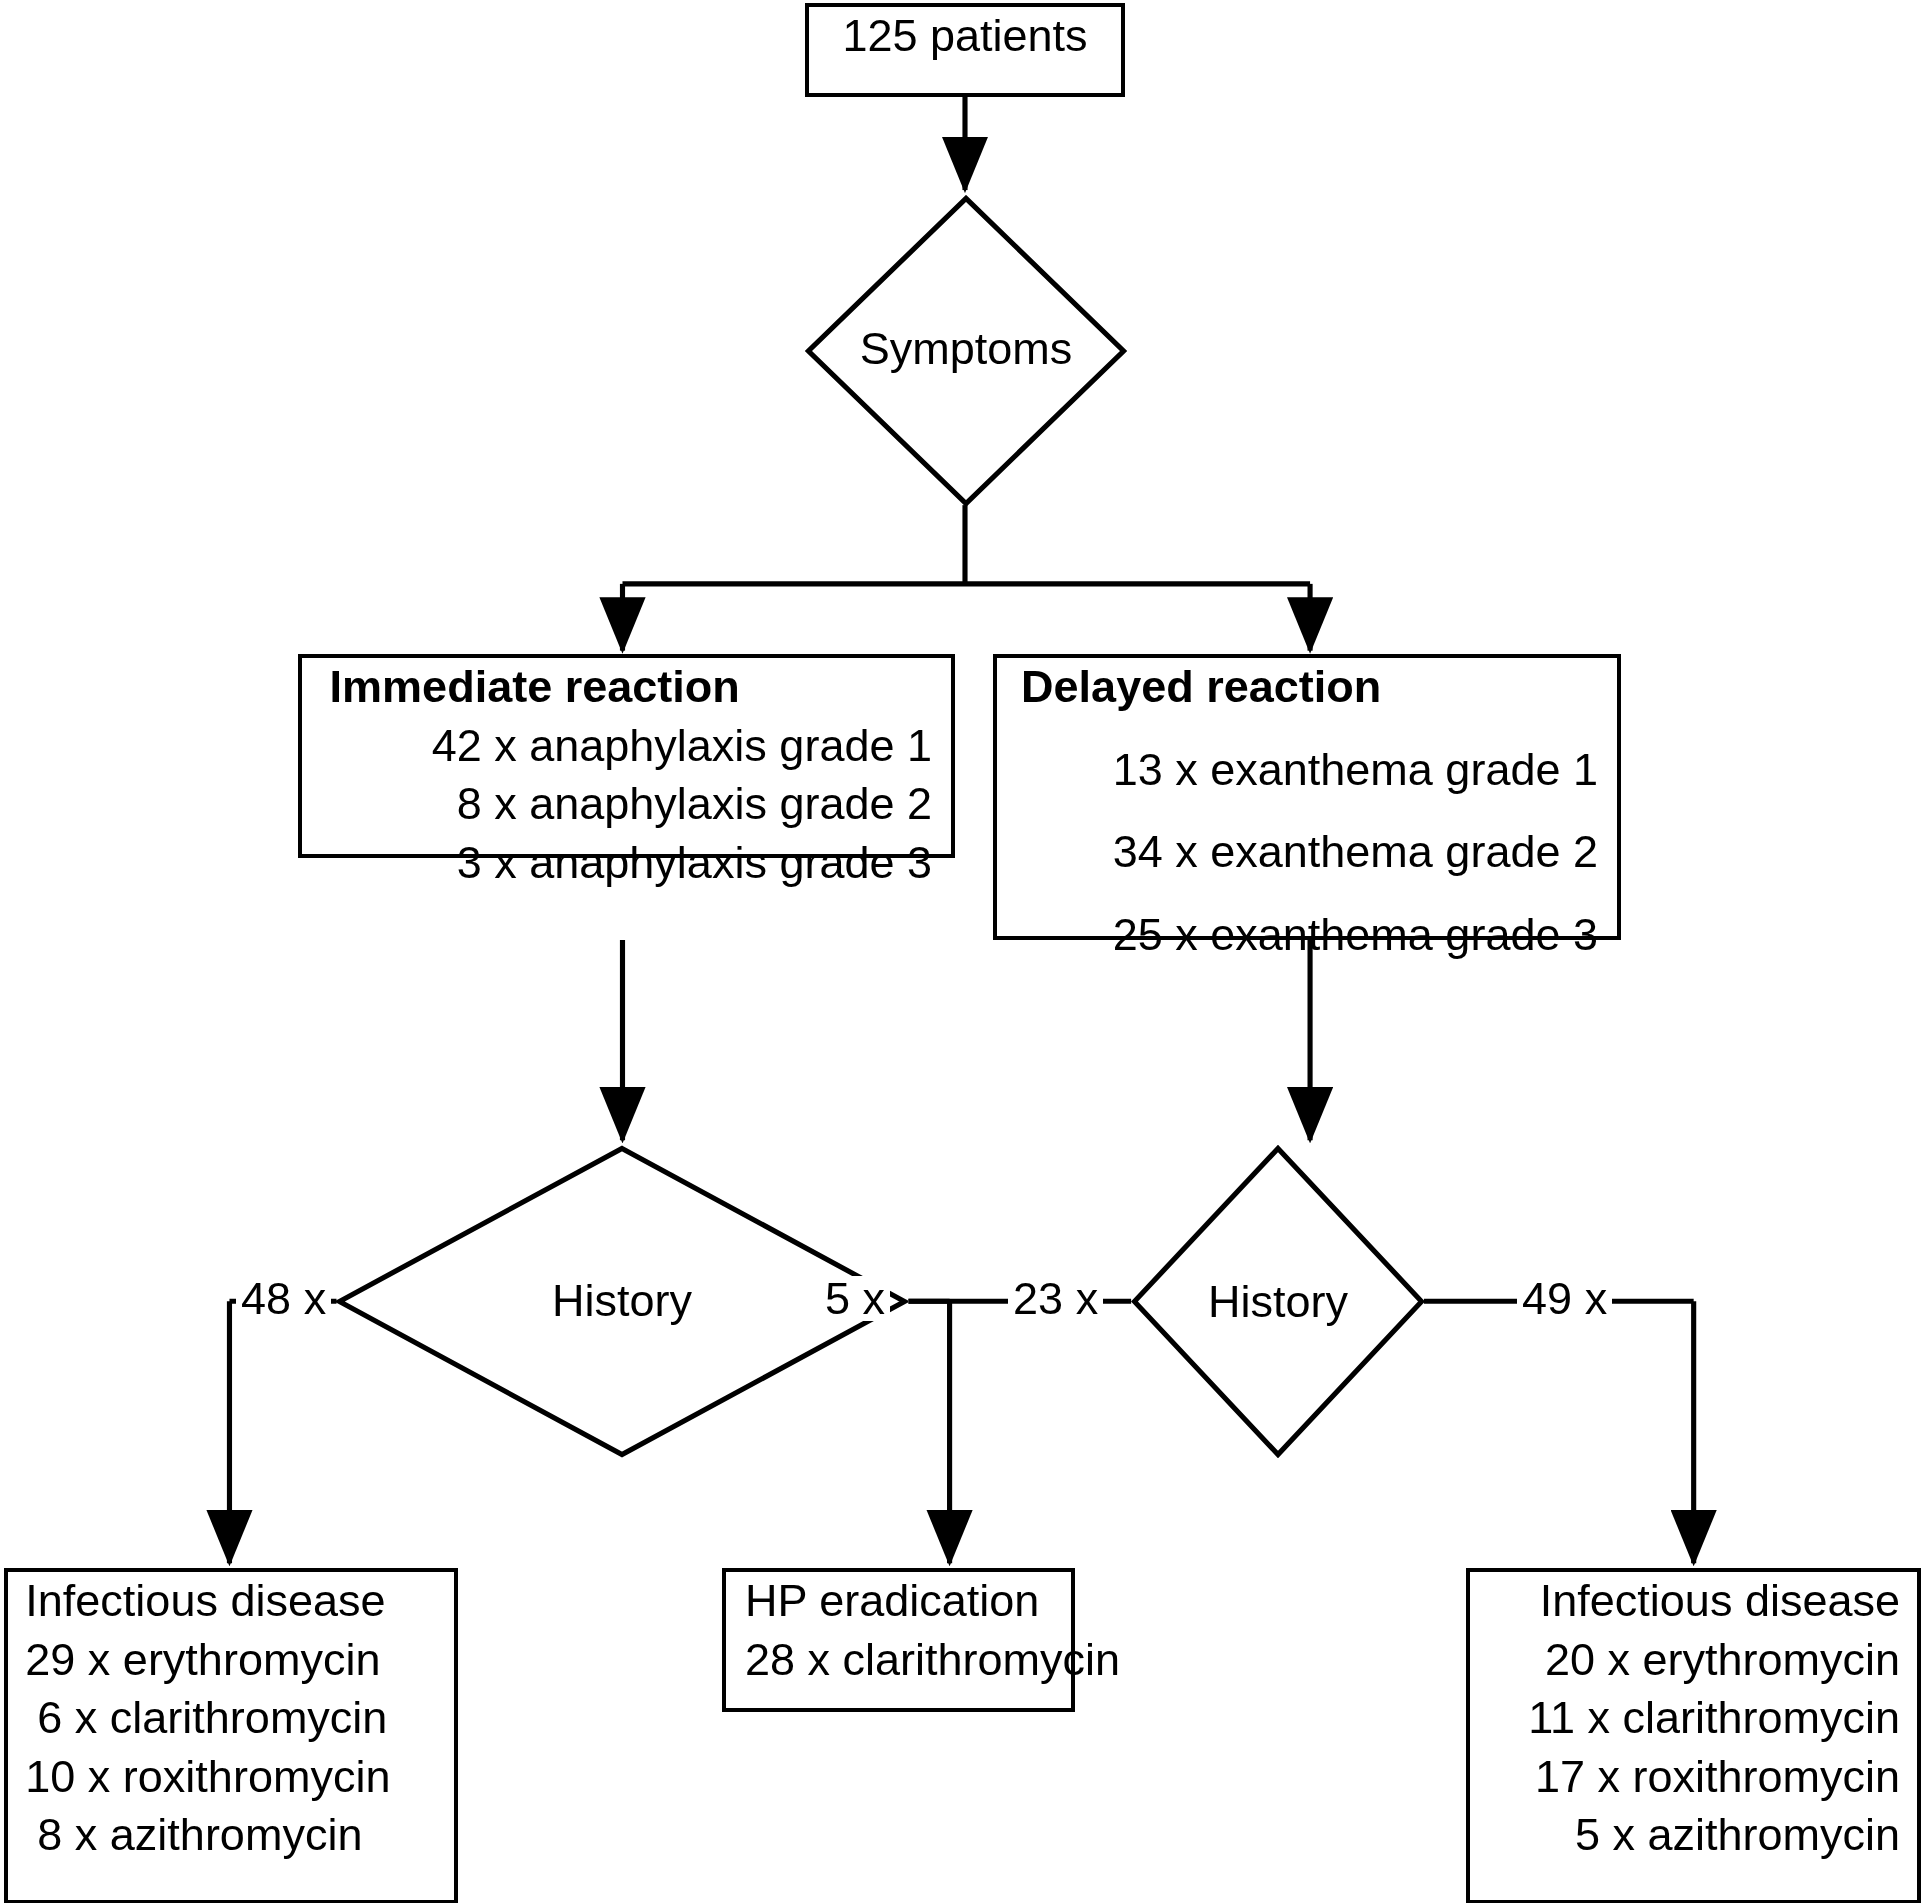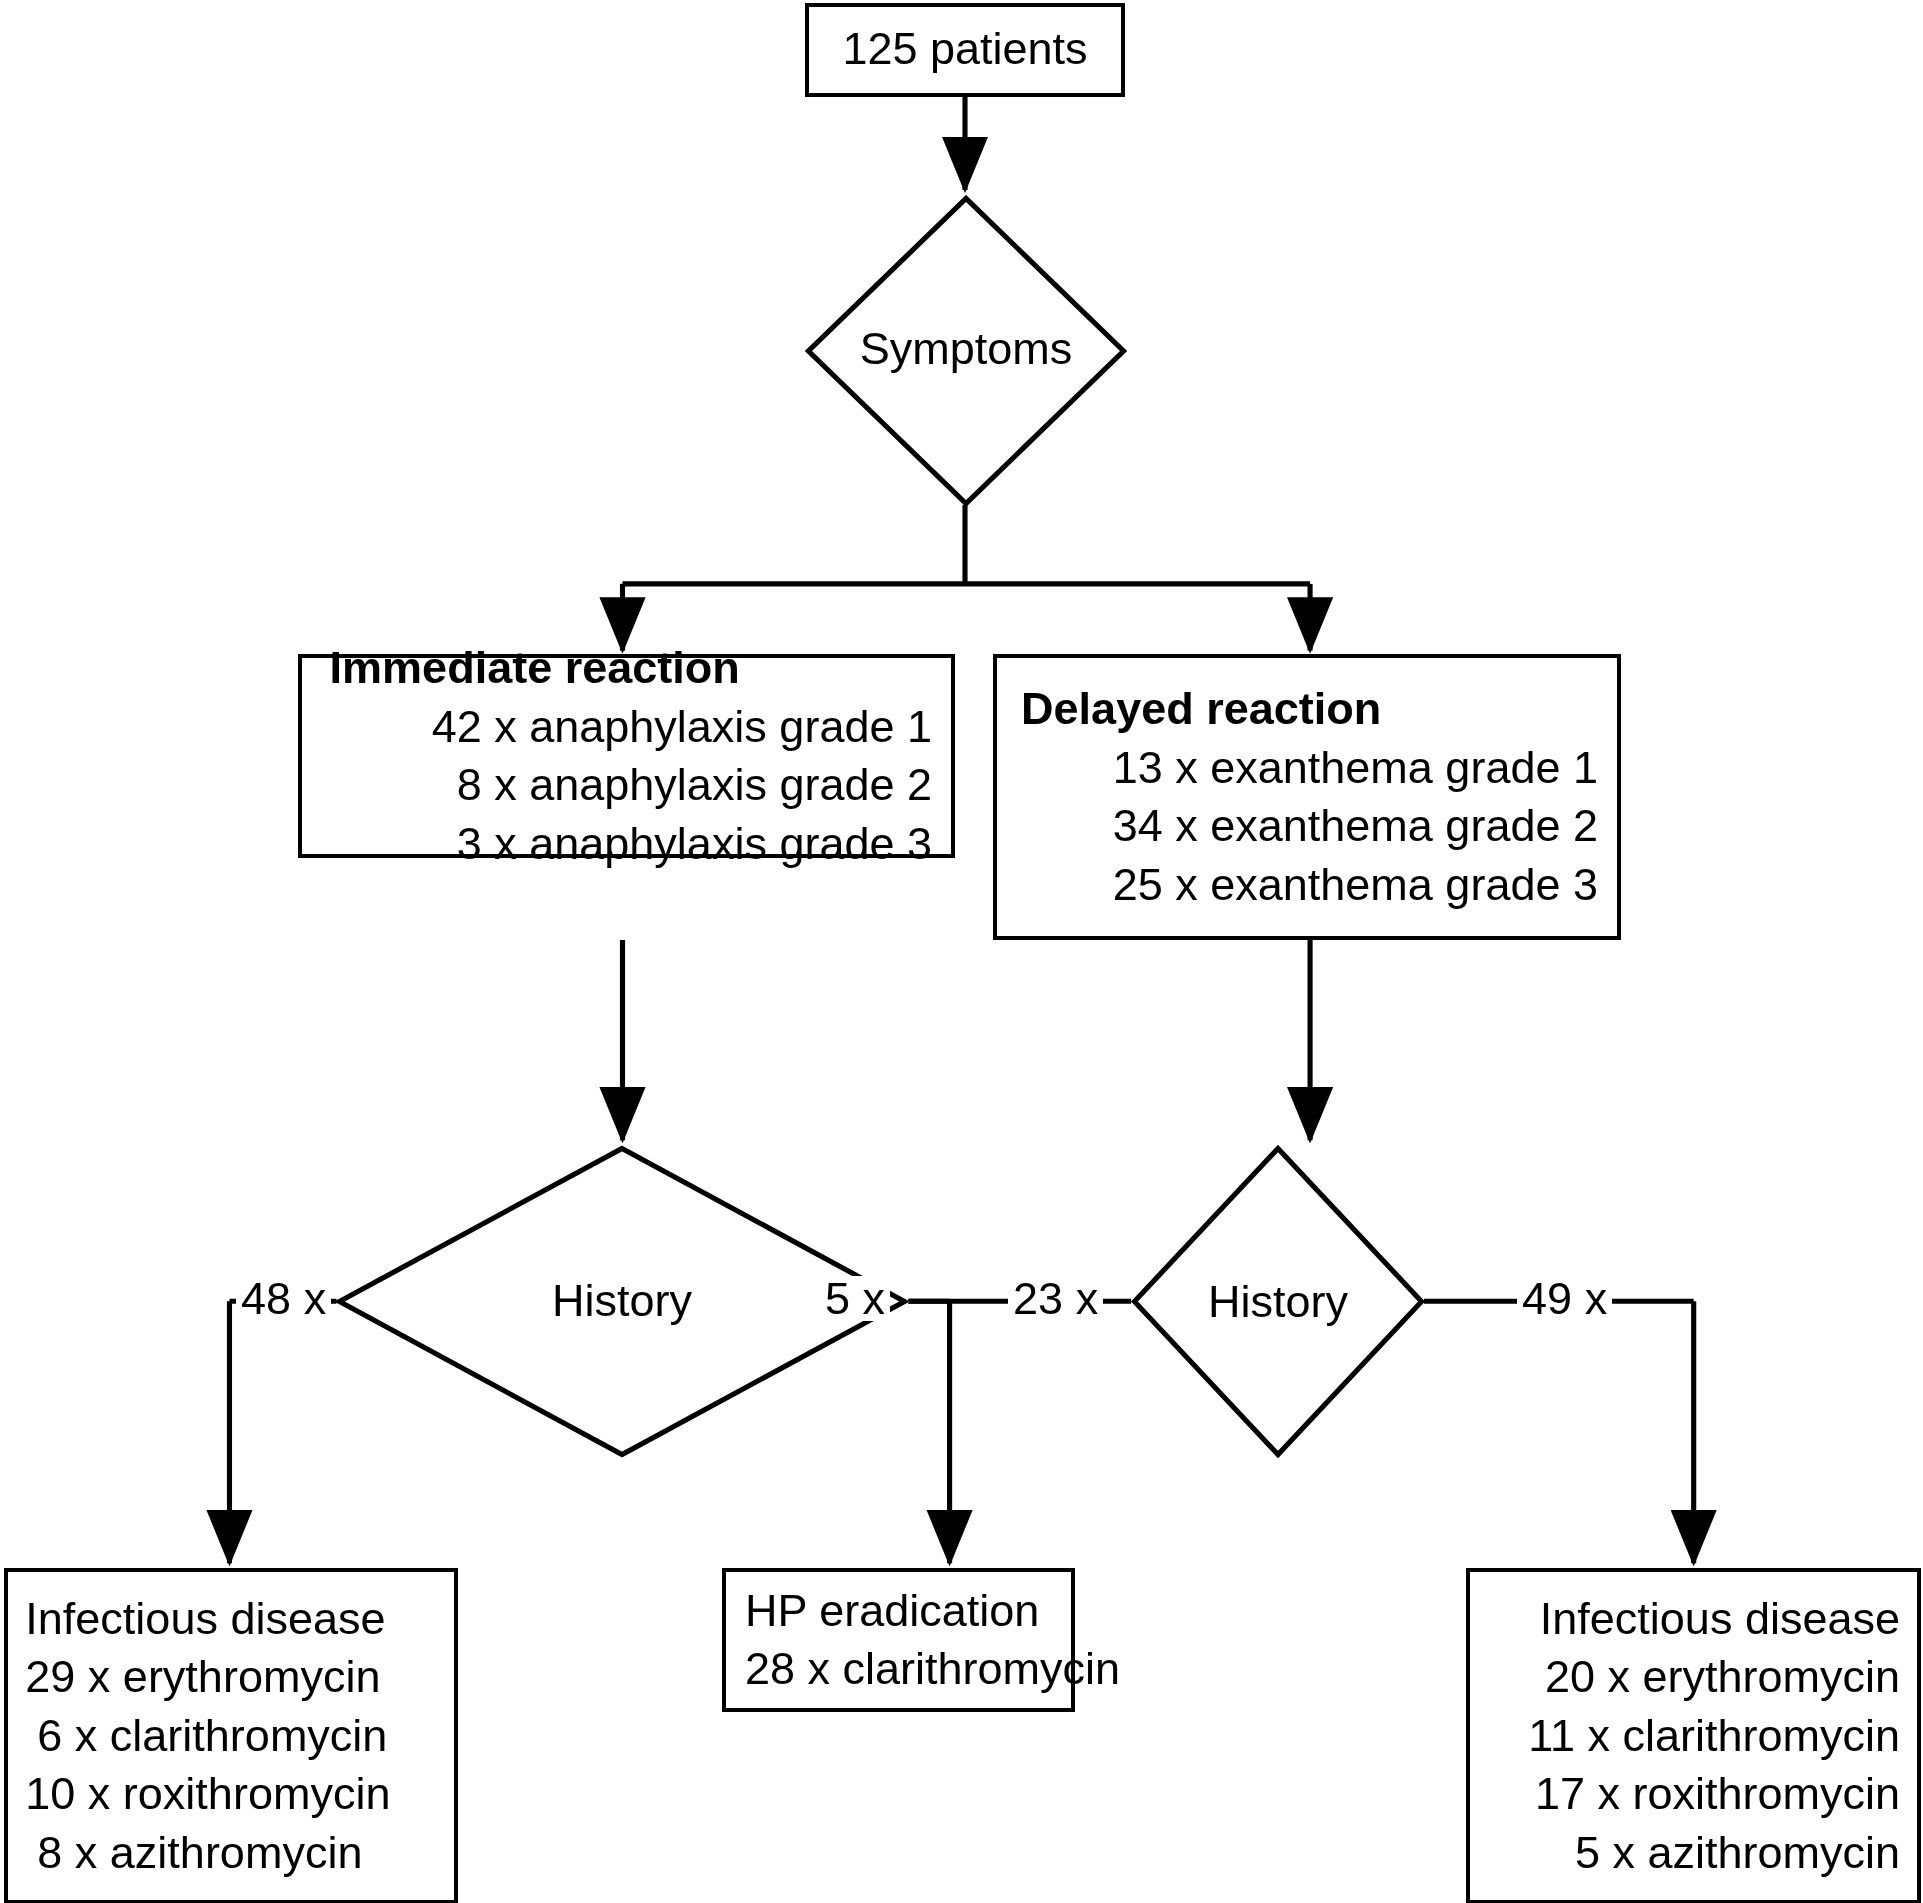--- a/index.html
+++ b/index.html
@@ -26,21 +26,20 @@
   }
   .node {
     position: absolute;
     box-sizing: border-box;
     background: #ffffff;
   }
   .boxnode {
     border: 4.3px solid #000000;
     display: flex;
     flex-direction: column;
-    justify-content: center;
   }
   .box-title {
     font-size: 45px;
     line-height: 1.30;
     white-space: nowrap;
   }
   .box-title.bold { font-weight: bold; }
   .box-line {
     font-size: 45px;
     line-height: 1.30;
@@ -123,21 +122,21 @@
     <div class="diamond-label" style="top:128px;">Symptoms</div>
   </div>
 
   <div class="node boxnode" style="left:298px; top:654px; width:657px; height:204px; padding:0 19px;">
     <div class="box-title bold left" style="padding-left:8.6px;">Immediate reaction</div>
     <div class="box-line right">42 x anaphylaxis grade 1</div>
     <div class="box-line right">8 x anaphylaxis grade 2</div>
     <div class="box-line right">3 x anaphylaxis grade 3</div>
   </div>
 
-  <div class="node boxnode" style="left:993px; top:654px; width:628px; height:286px; padding:0 19px;">
+  <div class="node boxnode" style="left:993px; top:654px; width:628px; height:286px; padding:0 19px;gap:24px;">
     <div class="box-title bold left" style="padding-left:5.1px;">Delayed reaction</div>
     <div class="box-line right">13 x exanthema grade 1</div>
     <div class="box-line right">34 x exanthema grade 2</div>
     <div class="box-line right">25 x exanthema grade 3</div>
   </div>
 
   <div class="diamond-wrap" style="left:336px; top:1145px; width:572px; height:313px;">
     <svg class="diamond-shape" viewBox="0 0 668 366" preserveAspectRatio="none">
       <polygon points="334,4 664,183 334,362 4,183" fill="#ffffff" stroke="#000000" stroke-width="6"></polygon>
     </svg>

